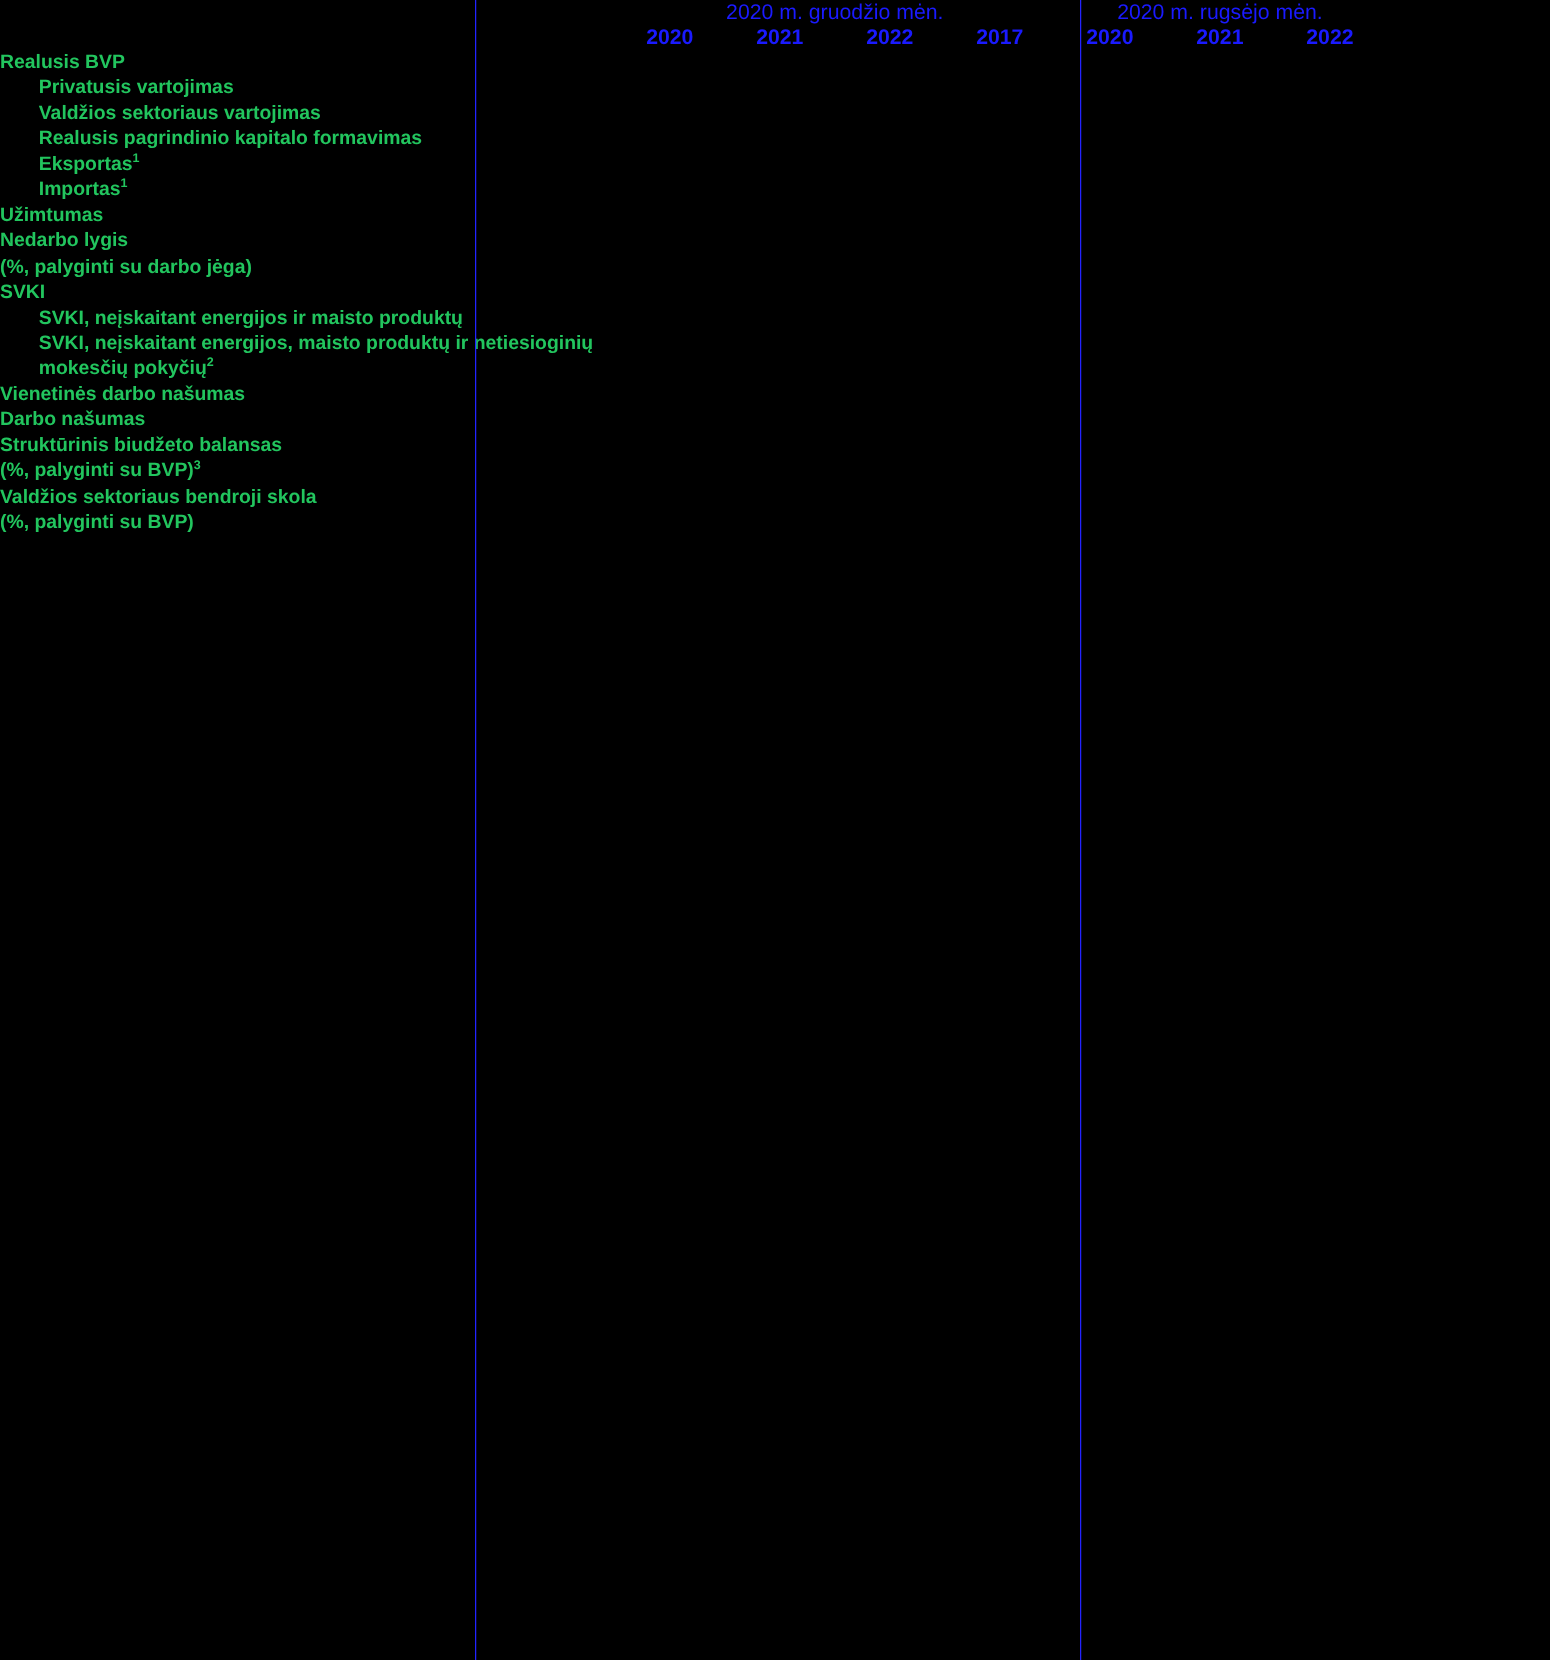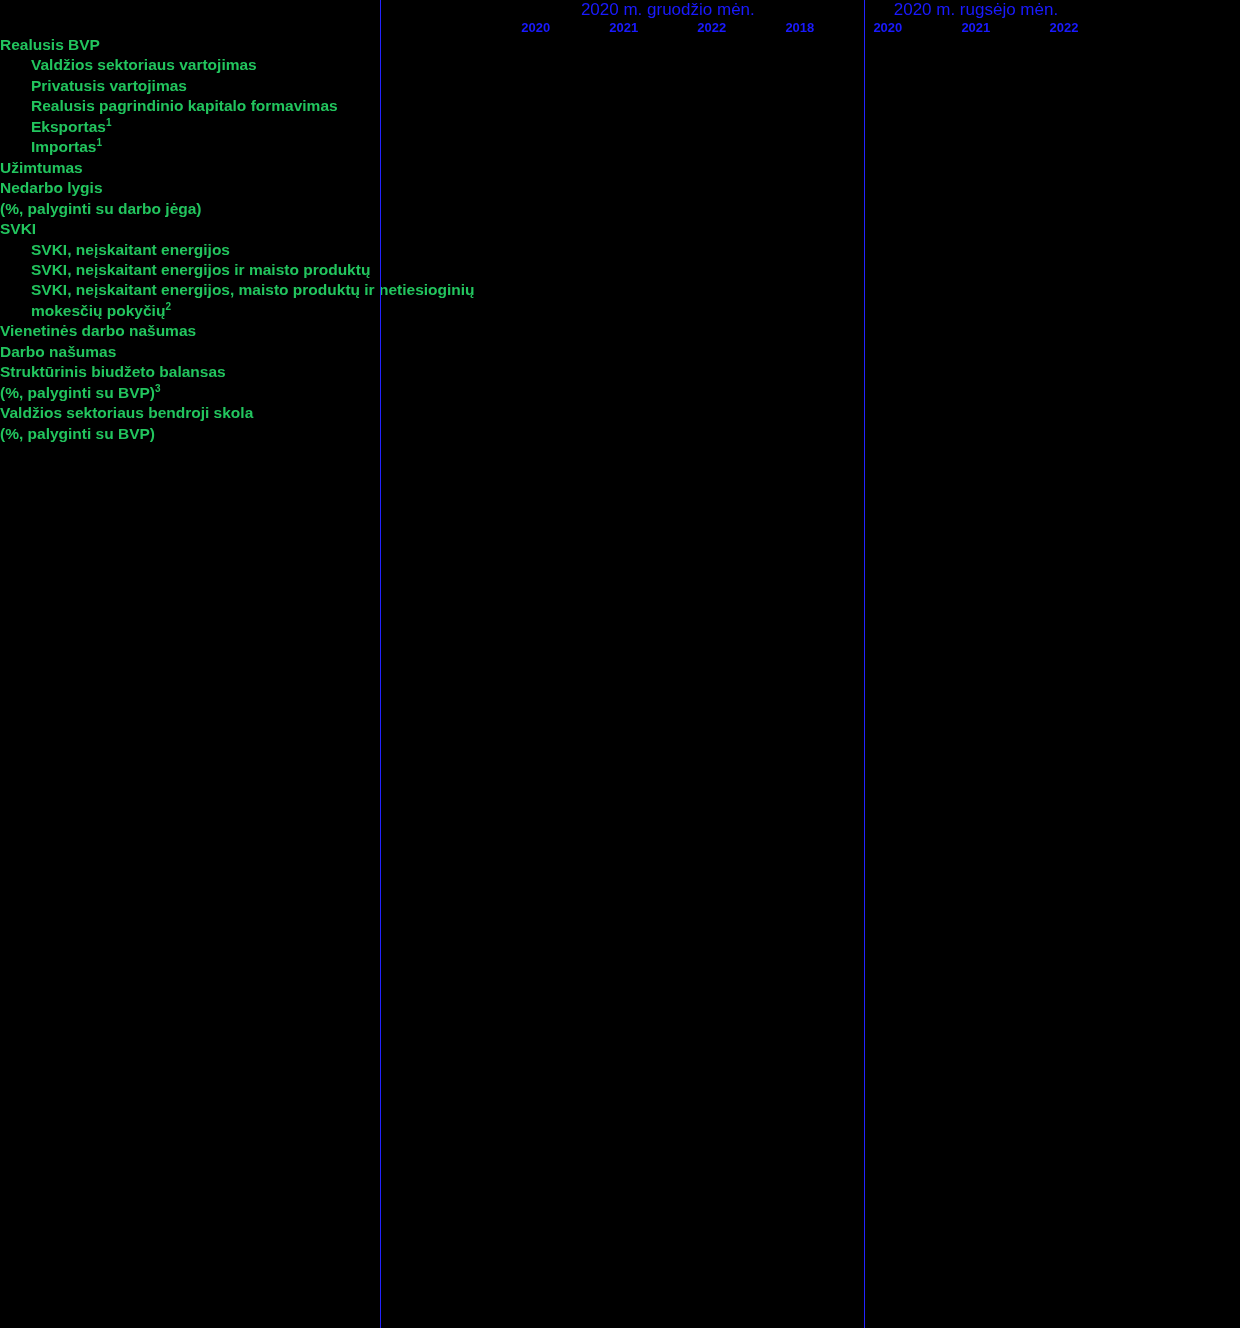--- a/index.html
+++ b/index.html
@@ -39,21 +39,21 @@
   .hdr-group {
     text-align: center;
     font-size: 17px;
     font-weight: normal;
     color: #1a1aff;
     padding: 10px 4px 9px 4px;
     border-bottom: 1.5px solid #2323ff;
   }
   .hdr-year {
     text-align: center;
-    font-size: 13px;
+    font-size: 17px;
     font-weight: bold;
     color: #1a1aff;
     padding: 12px 4px 11px 4px;
     border-bottom: 1.5px solid #2323ff;
   }
   .sep-left  { border-left: 1.5px solid #2323ff; }
 
   .vline {
     position: absolute;
     top: 0;
@@ -112,58 +112,58 @@
       <tr>
         <th></th>
         <th class="hdr-group sep-left" colspan="4">2020 m. gruodžio mėn.</th>
         <th class="hdr-group sep-left" colspan="3">2020 m. rugsėjo mėn.</th>
       </tr>
       <tr>
         <th></th>
         <th class="hdr-year sep-left">2020</th>
         <th class="hdr-year sep-left">2021</th>
         <th class="hdr-year sep-left">2022</th>
-        <th class="hdr-year sep-left">2018</th>
+        <th class="hdr-year sep-left">2017</th>
         <th class="hdr-year sep-left">2020</th>
         <th class="hdr-year sep-left">2021</th>
         <th class="hdr-year sep-left">2022</th>
       </tr>
     </thead>
     <tbody id="tbody">
         <tr>
           <td class="row-label nowrapish">Realusis BVP</td>
           <td class="cell-v"></td>
           <td class="cell-v"></td>
           <td class="cell-v"></td>
           <td class="cell-v"></td>
           <td class="cell-v"></td>
           <td class="cell-v"></td>
           <td class="cell-v"></td>
         </tr>
         <tr>
+          <td class="row-label nowrapish indent">Privatusis vartojimas</td>
+          <td class="cell-v"></td>
+          <td class="cell-v"></td>
+          <td class="cell-v"></td>
+          <td class="cell-v"></td>
+          <td class="cell-v"></td>
+          <td class="cell-v"></td>
+          <td class="cell-v"></td>
+        </tr>
+        <tr>
           <td class="row-label nowrapish indent">Valdžios sektoriaus vartojimas</td>
           <td class="cell-v"></td>
           <td class="cell-v"></td>
           <td class="cell-v"></td>
           <td class="cell-v"></td>
           <td class="cell-v"></td>
           <td class="cell-v"></td>
           <td class="cell-v"></td>
         </tr>
         <tr>
-          <td class="row-label nowrapish indent">Privatusis vartojimas</td>
-          <td class="cell-v"></td>
-          <td class="cell-v"></td>
-          <td class="cell-v"></td>
-          <td class="cell-v"></td>
-          <td class="cell-v"></td>
-          <td class="cell-v"></td>
-          <td class="cell-v"></td>
-        </tr>
-        <tr>
           <td class="row-label nowrapish indent">Realusis pagrindinio kapitalo formavimas</td>
           <td class="cell-v"></td>
           <td class="cell-v"></td>
           <td class="cell-v"></td>
           <td class="cell-v"></td>
           <td class="cell-v"></td>
           <td class="cell-v"></td>
           <td class="cell-v"></td>
         </tr>
         <tr>
@@ -201,30 +201,20 @@
           <td class="cell-v"></td>
           <td class="cell-v"></td>
           <td class="cell-v"></td>
           <td class="cell-v"></td>
           <td class="cell-v"></td>
           <td class="cell-v"></td>
           <td class="cell-v"></td>
         </tr>
         <tr>
           <td class="row-label nowrapish">SVKI</td>
-          <td class="cell-v"></td>
-          <td class="cell-v"></td>
-          <td class="cell-v"></td>
-          <td class="cell-v"></td>
-          <td class="cell-v"></td>
-          <td class="cell-v"></td>
-          <td class="cell-v"></td>
-        </tr>
-        <tr>
-          <td class="row-label nowrapish indent">SVKI, neįskaitant energijos</td>
           <td class="cell-v"></td>
           <td class="cell-v"></td>
           <td class="cell-v"></td>
           <td class="cell-v"></td>
           <td class="cell-v"></td>
           <td class="cell-v"></td>
           <td class="cell-v"></td>
         </tr>
         <tr>
           <td class="row-label nowrapish indent">SVKI, neįskaitant energijos ir maisto produktų</td>

